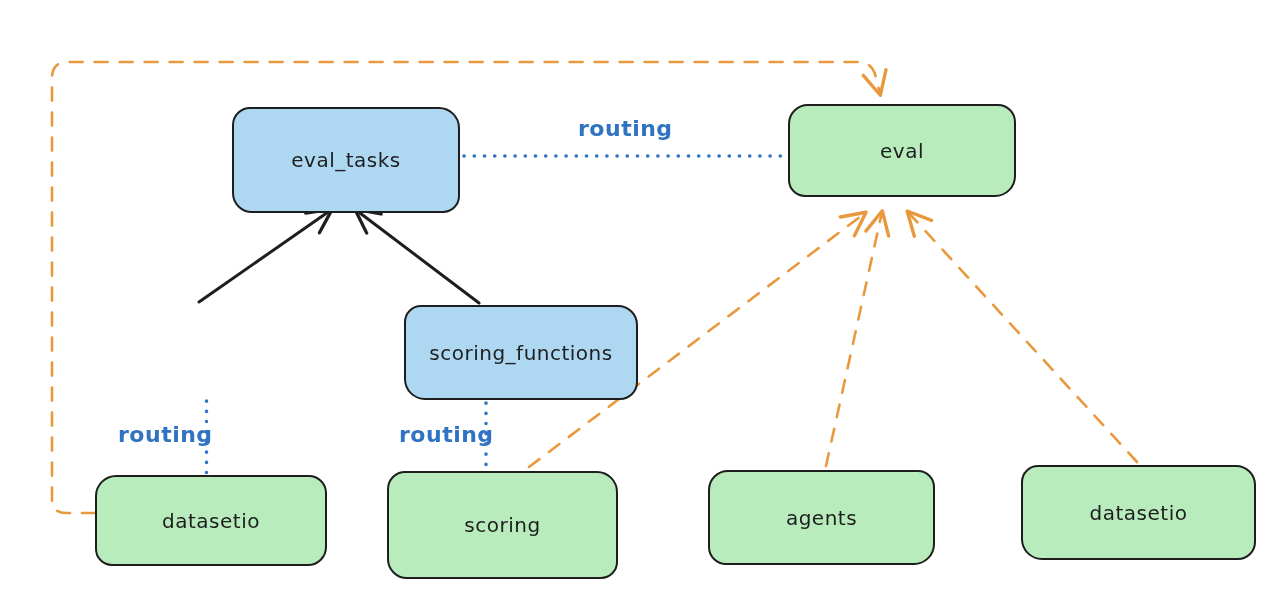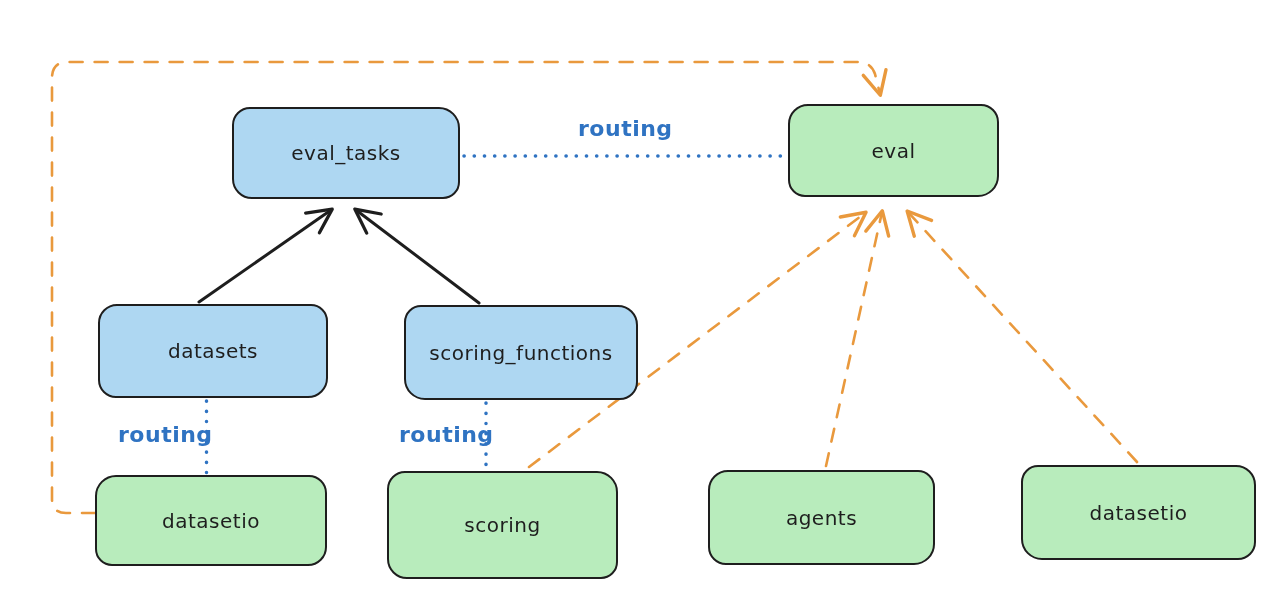--- a/index.html
+++ b/index.html
@@ -71,31 +71,28 @@
     <path d="M 95 513 L 66 513 Q 52 513 52 499 L 52 78 Q 52 62 68 62 L 858 62 Q 871 62 875 74 L 880 94" fill="none" stroke="#e9993d" stroke-width="2.6" stroke-linecap="round" stroke-dasharray="13 12" marker-end="url(#arrow-orange)"></path>
     <path d="M 529 467 L 865 213" fill="none" stroke="#e9993d" stroke-width="2.6" stroke-linecap="round" stroke-dasharray="13 12" marker-end="url(#arrow-orange)"></path>
     <path d="M 826 466 L 882 212" fill="none" stroke="#e9993d" stroke-width="2.6" stroke-linecap="round" stroke-dasharray="13 12" marker-end="url(#arrow-orange)"></path>
     <path d="M 1137 462 L 908 212" fill="none" stroke="#e9993d" stroke-width="2.6" stroke-linecap="round" stroke-dasharray="13 12" marker-end="url(#arrow-orange)"></path>
   </svg>
 
   <div class="edge-label" style="left:578px; top:116px;">routing</div>
   <div class="edge-label" style="left:118px; top:422px;">routing</div>
   <div class="edge-label" style="left:399px; top:422px;">routing</div>
 
-  <div class="node node-blue" style="left:232px; top:107px; width:228px; height:92px;">
+  <div class="node node-blue" style="left:232px; top:107px; width:228px; height:106px;">
     <span>eval_tasks</span>
   </div>
 
-  <div class="node node-green" style="left:788px; top:104px; width:211px; height:93px; border-radius:20px 18px 21px 17px;">
+  <div class="node node-green" style="left:788px; top:104px; width:228px; height:93px; border-radius:20px 18px 21px 17px;">
     <span>eval</span>
   </div>
 
-  <div class="node node-blue" style="left:98px; top:304px; width:230px; height:94px; border-radius:19px 17px 20px 18px;">
-    <span>datasets</span>
-  </div>
 
   <div class="node node-blue" style="left:378px; top:305px; width:234px; height:95px; border-radius:17px 20px 18px 21px;margin-left:26px;">
     <span>scoring_functions</span>
   </div>
 
   <div class="node node-green" style="left:95px; top:475px; width:232px; height:91px; border-radius:21px 18px 19px 17px;">
     <span>datasetio</span>
   </div>
 
   <div class="node node-green" style="left:387px; top:471px; width:231px; height:108px; border-radius:18px 21px 17px 20px;">

